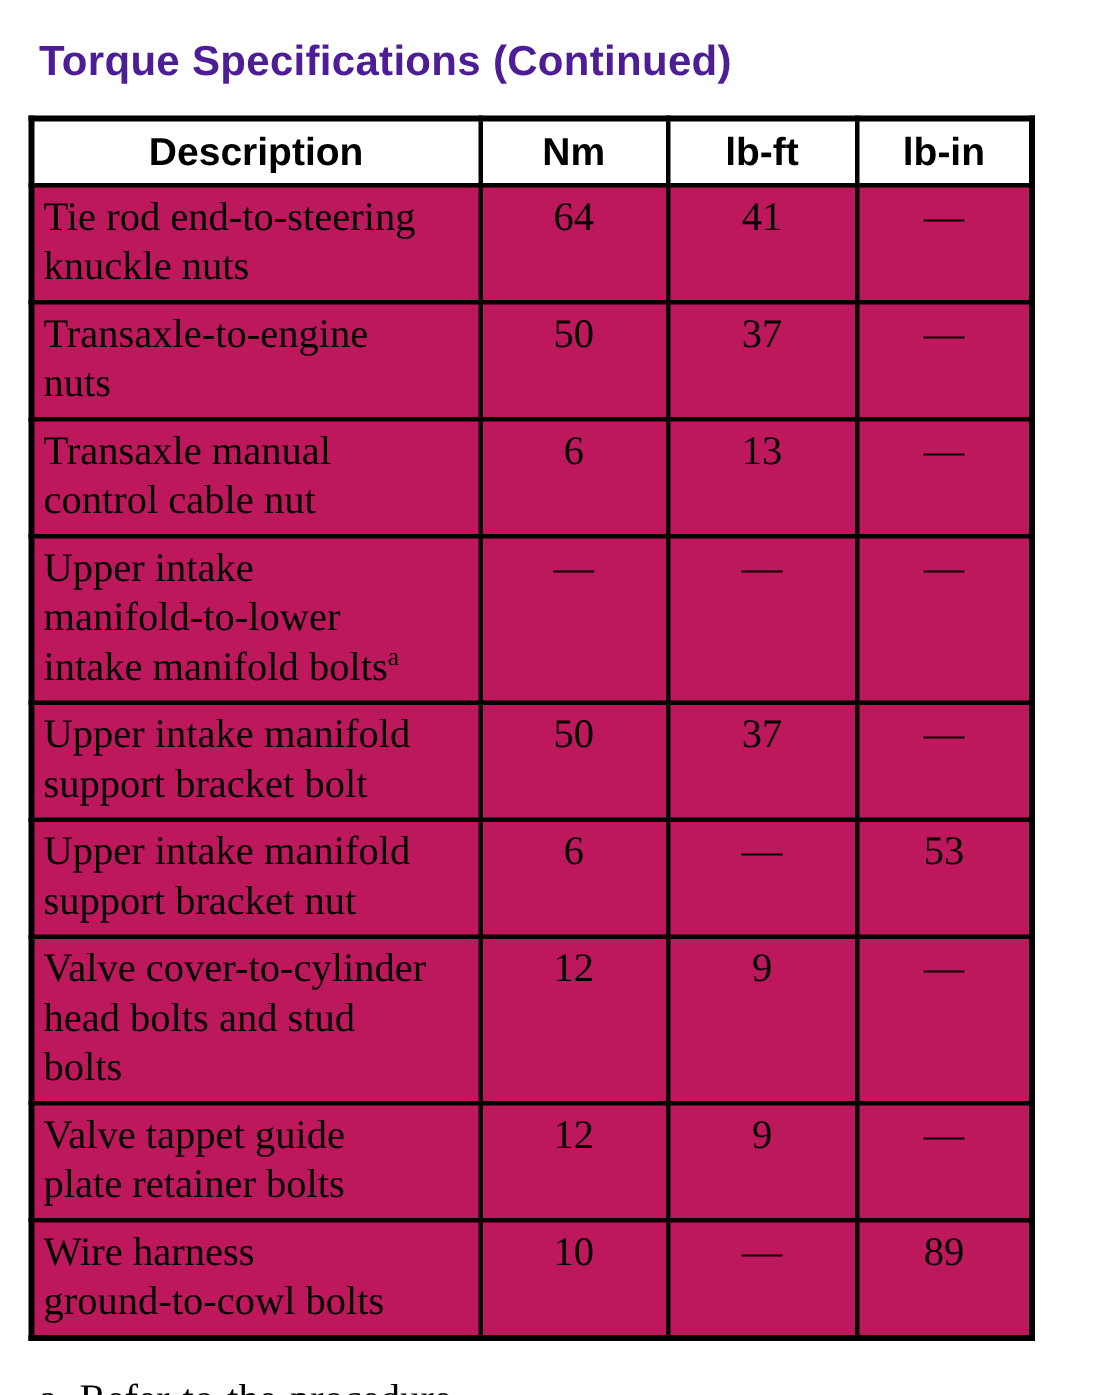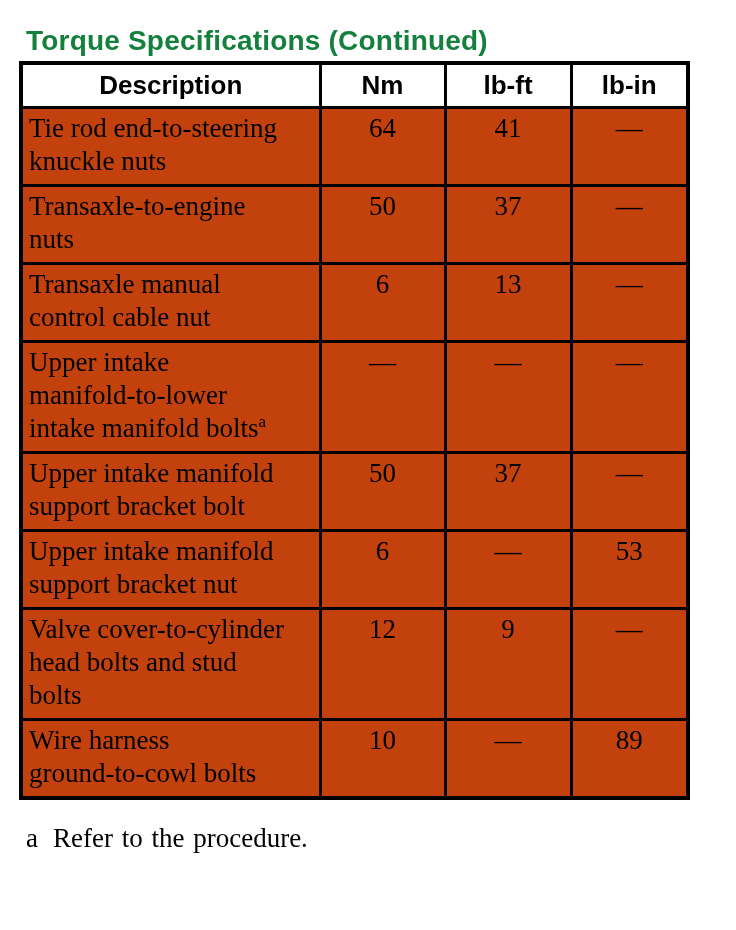--- a/index.html
+++ b/index.html
@@ -20,27 +20,27 @@
     padding: 26px 0 0 19px;
     background: #ffffff;
   }
   .title {
     margin: 0 0 0 7px;
     font-family: "Liberation Sans", sans-serif;
     font-weight: bold;
     font-size: 28px;
     line-height: 30px;
     letter-spacing: 0.2px;
-    color: #15803d;
+    color: #4c1d95;
   }
   table.torque-table {
     border-collapse: collapse;
     table-layout: fixed;
     width: 667px;
-    margin-top: 5px;
+    margin-top: 21px;
     border: 4px solid #000000;
   }
   table.torque-table th,
   table.torque-table td {
     border: 3px solid #000000;
   }
   col.c-desc { width: 299px; }
   col.c-nm   { width: 125px; }
   col.c-lbft { width: 126px; }
   col.c-lbin { width: 117px; }
@@ -52,21 +52,21 @@
     vertical-align: middle;
     height: 34px;
     padding: 3px 0 4px 0;
     background: #ffffff;
   }
   table.torque-table tbody td {
     font-family: "Liberation Serif", "DejaVu Serif", serif;
     font-size: 27px;
     line-height: 33px;
     vertical-align: top;
-    background: #c2410c;
+    background: #be185d;
   }
   td.desc {
     white-space: pre;
     text-align: left;
     padding: 3px 2px 6px 6px;
   }
   td.val {
     text-align: center;
     padding: 3px 0 6px 0;
   }
@@ -155,20 +155,27 @@
         </tr>
         <tr>
           <td class="desc">Valve cover-to-cylinder
 head bolts and stud
 bolts</td>
           <td class="val">12</td>
           <td class="val">9</td>
           <td class="val">—</td>
         </tr>
         <tr>
+          <td class="desc">Valve tappet guide
+plate retainer bolts</td>
+          <td class="val">12</td>
+          <td class="val">9</td>
+          <td class="val">—</td>
+        </tr>
+        <tr>
           <td class="desc">Wire harness
 ground-to-cowl bolts</td>
           <td class="val">10</td>
           <td class="val">—</td>
           <td class="val">89</td>
         </tr>
       </tbody>
   </table>
 
   <p class="footnote">

